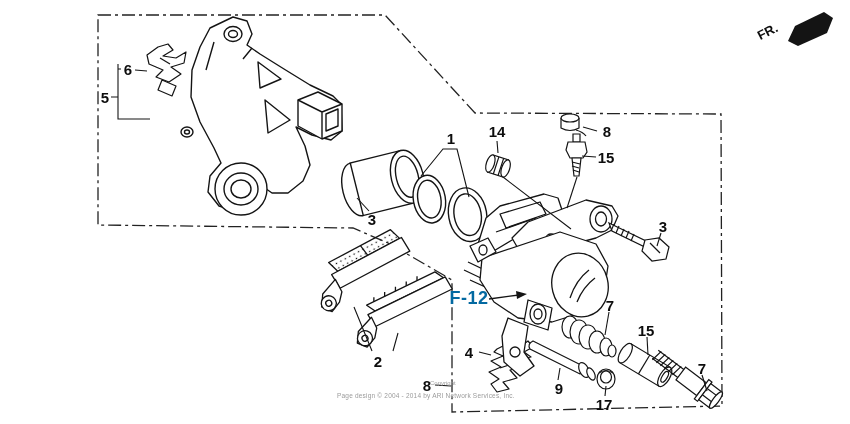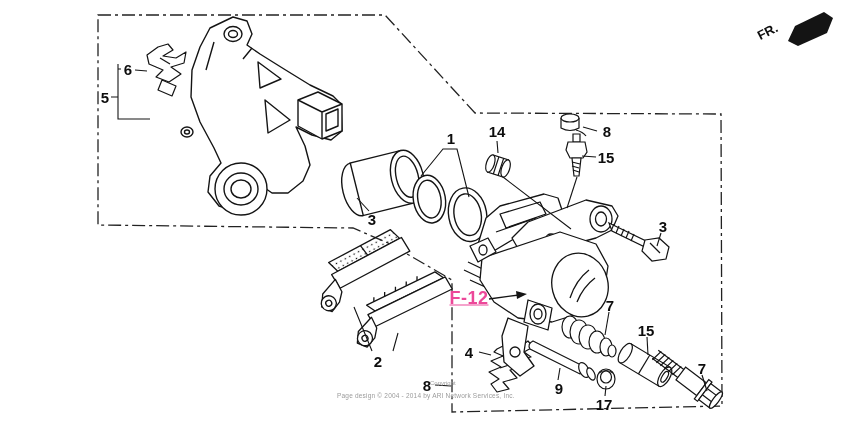--- a/index.html
+++ b/index.html
@@ -2,21 +2,21 @@
 <html><head>
 <meta charset="utf-8">
 <style>
   html,body{margin:0;padding:0;background:#fff;}
   .stage{position:relative;width:850px;height:424px;background:#fff;overflow:hidden;
          font-family:"Liberation Sans",sans-serif;color:#111;}
   .stage svg{position:absolute;left:0;top:0;}
   .num{position:absolute;transform:translate(-50%,-50%);
        font:700 15px "Liberation Sans",sans-serif;color:#0d0d0d;line-height:1;cursor:pointer;}
   .fref{position:absolute;transform:translate(-50%,-50%);
-        font:700 18px "Liberation Sans",sans-serif;color:#ec4899;letter-spacing:.5px;cursor:pointer;text-decoration:underline;}
+        font:700 18px "Liberation Sans",sans-serif;color:#0369a1;letter-spacing:.5px;cursor:pointer;}
   .code{position:absolute;left:731px;top:389px;width:118px;
         font:700 13px "DejaVu Serif",serif;letter-spacing:.6px;color:#141414;}
   .fr-label{position:absolute;left:757px;top:24px;
         font:700 13px "Liberation Sans",sans-serif;transform:rotate(-27deg);color:#0d0d0d;}
   .wm{position:absolute;color:#9b9b9b;font-family:"Liberation Sans",sans-serif;}
   .wm1{left:430px;top:380px;font-size:6px;}
   .wm2{left:337px;top:392px;font-size:6.5px;letter-spacing:.2px;}
 </style>
 </head>
 <body>

